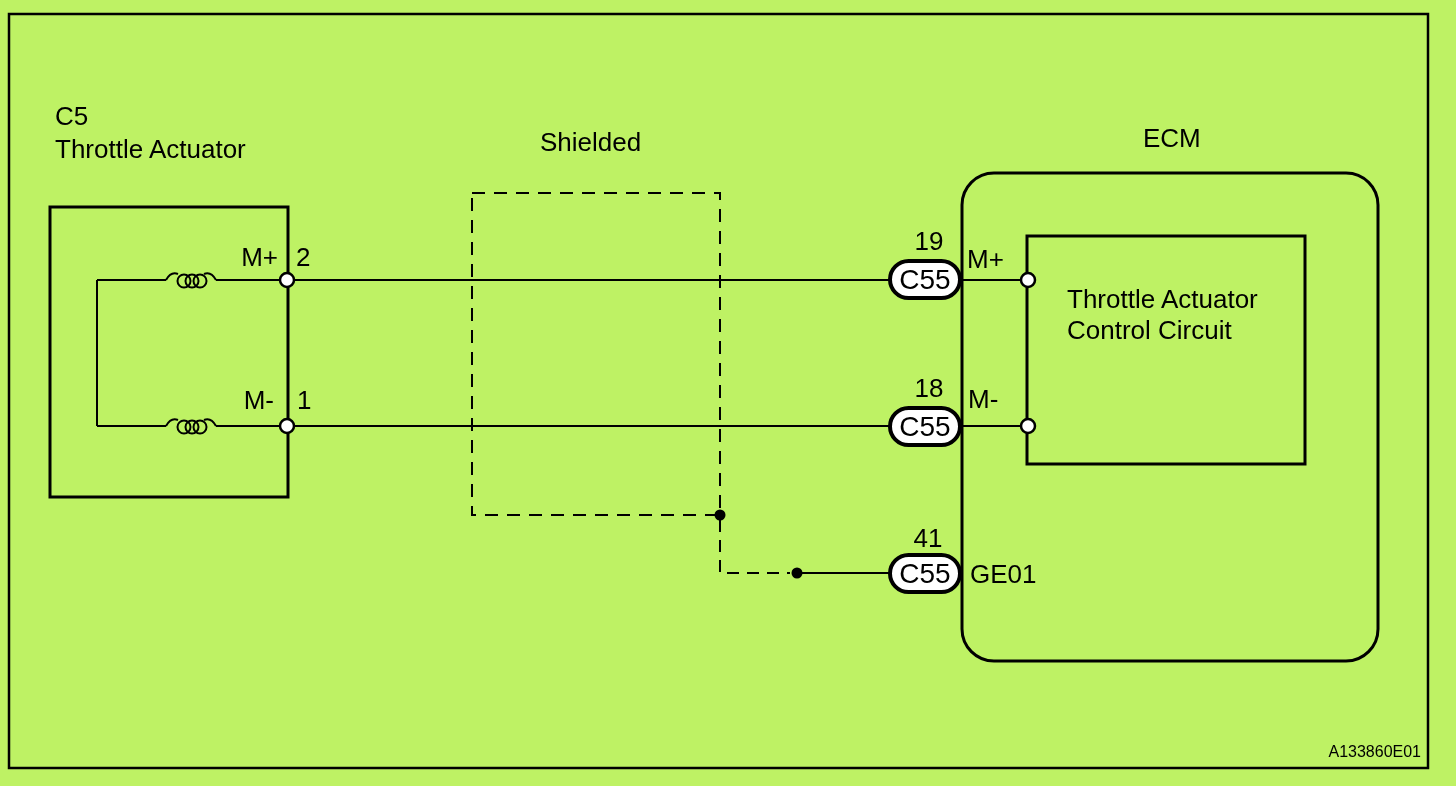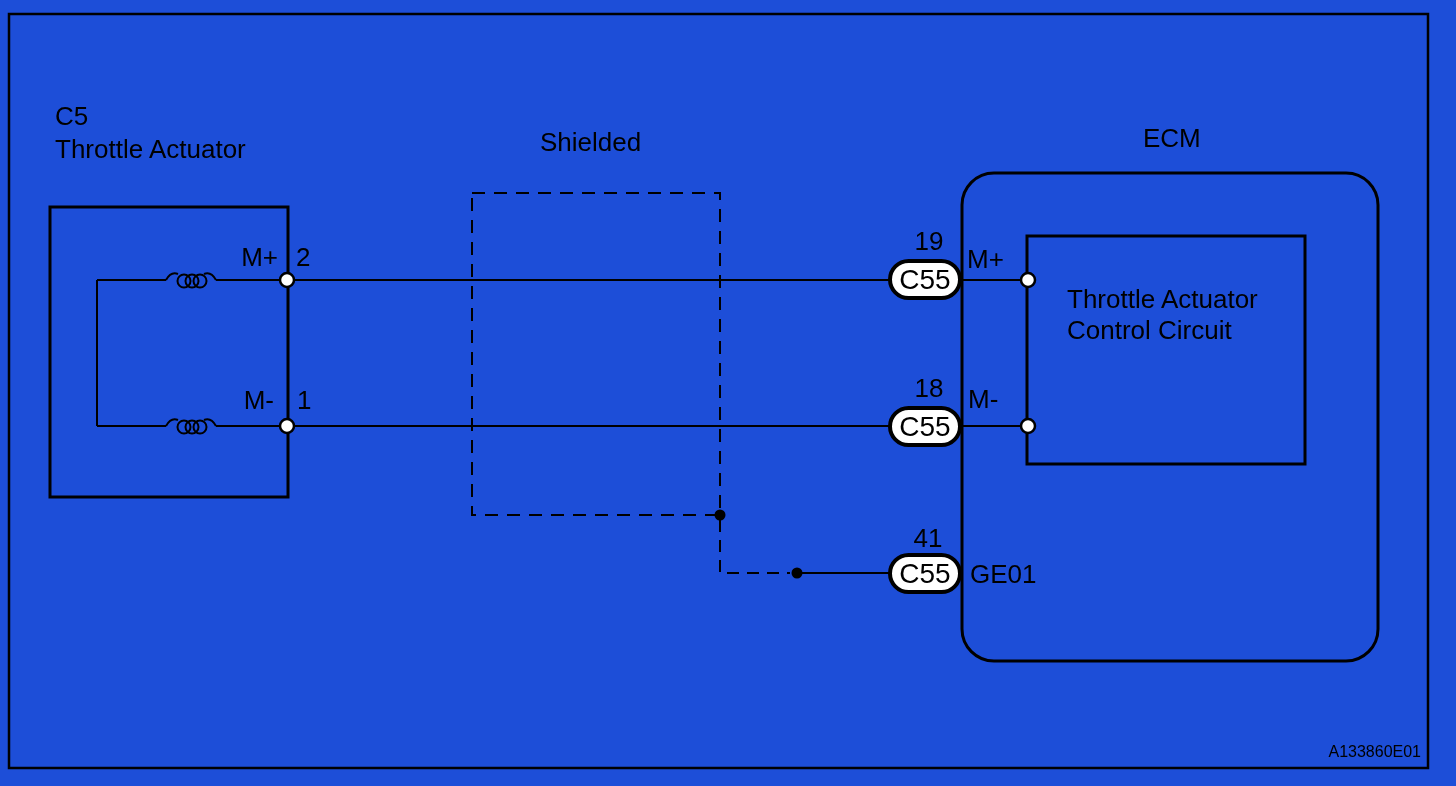--- a/index.html
+++ b/index.html
@@ -1,19 +1,19 @@
 <!DOCTYPE html>
 <html><head>
 <meta charset="utf-8">
 <style>
   html,body{margin:0;padding:0;background:#ffffff;}
   #stage{
     position:relative;
     width:1456px;height:786px;
-    background:#1d4ed8;
+    background:#bef264;
     font-family:"Liberation Sans", sans-serif;
     overflow:hidden;
   }
   svg{position:absolute;left:0;top:0;}
   text{
     font-family:"Liberation Sans", sans-serif;
     fill:#000000;
     font-size:26px;
   }
   .c55-label{font-size:28px;}

